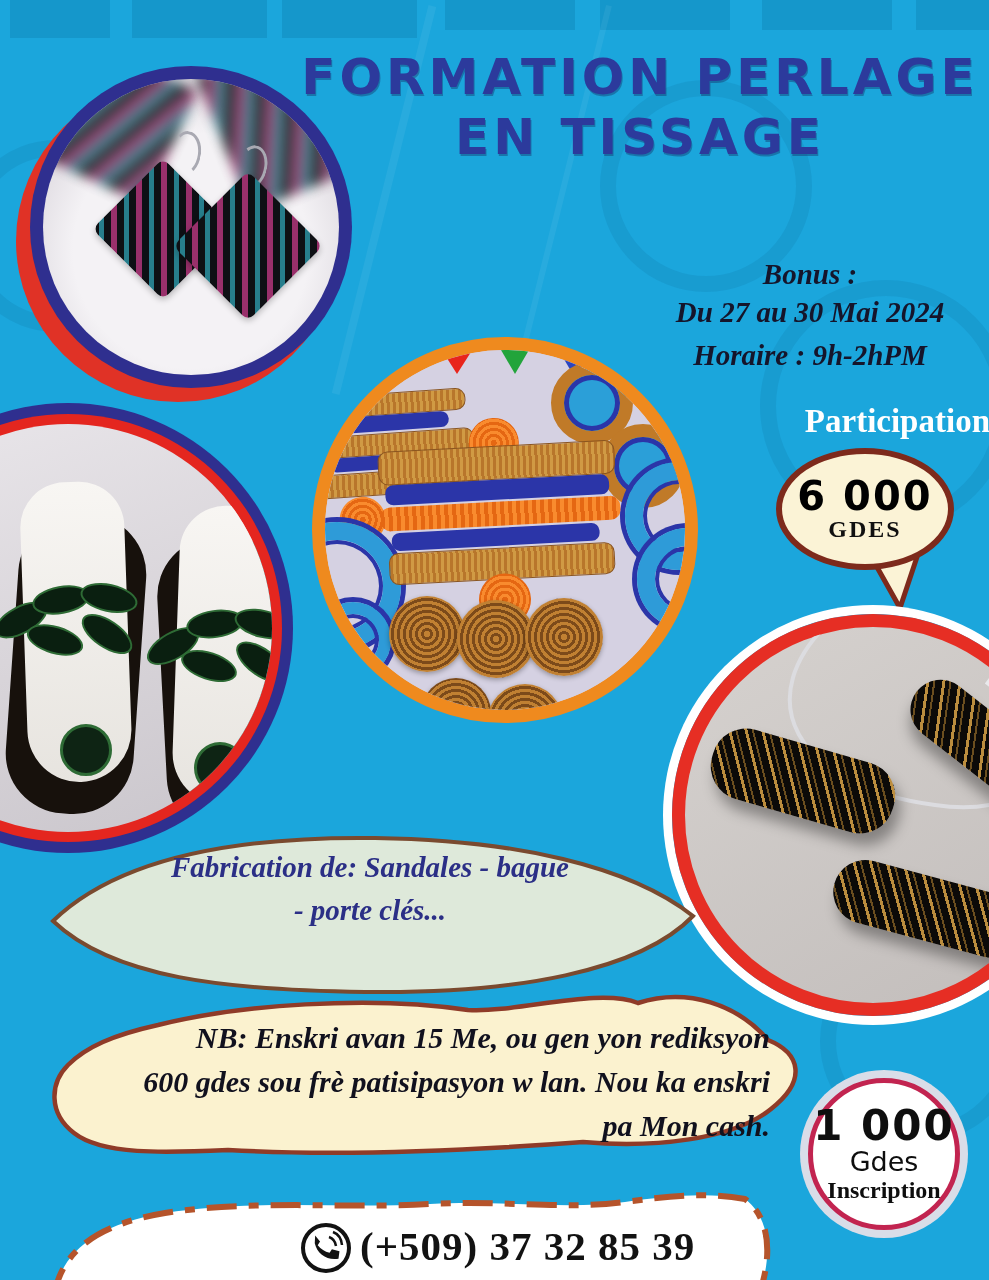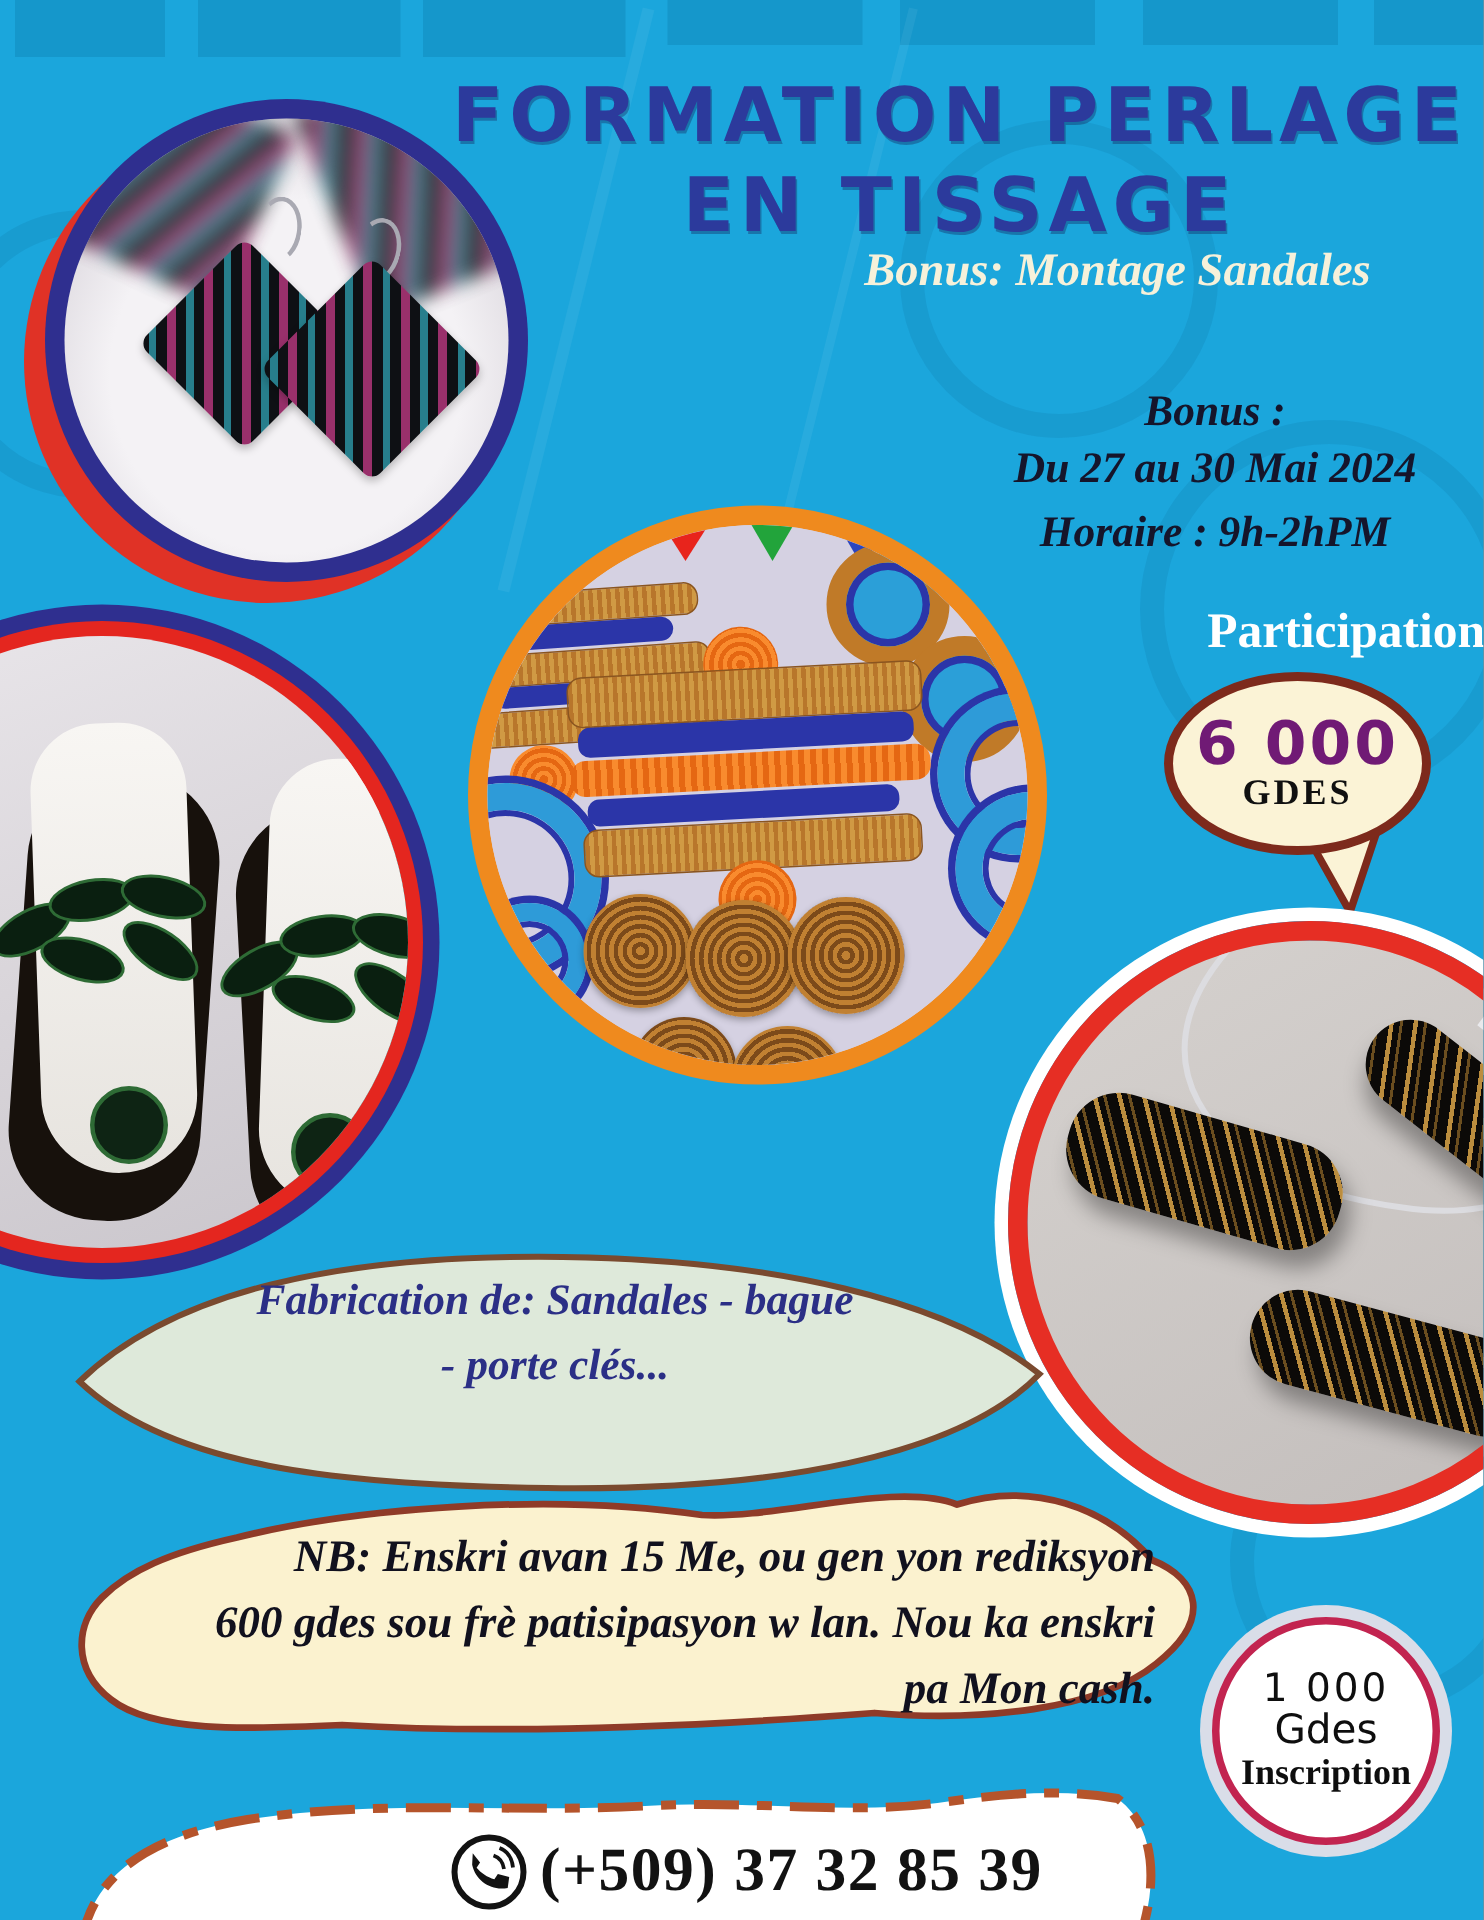--- a/index.html
+++ b/index.html
@@ -21,21 +21,21 @@
   .dateblock{position:absolute;left:630px;top:255px;width:360px;text-align:center;
              color:#15152B;font-weight:bold;font-style:italic;font-size:29px;line-height:38px;}
   .dateblock .sched{margin-top:5px;}
   .participation{position:absolute;left:740px;top:403px;width:250px;text-align:right;
                  color:#FFFFFF;font-weight:bold;font-size:33px;}
   
   .bubble{position:absolute;left:776px;top:448px;width:166px;height:110px;
           background:#FBF3D6;border:6px solid #7D2A1C;border-radius:50%;
           display:flex;flex-direction:column;align-items:center;justify-content:center;}
   .bubble .amt{font-family:"DejaVu Sans",sans-serif;font-weight:800;font-size:40px;
-               color:#701a75;letter-spacing:2px;line-height:1;}
+               color:#000000;letter-spacing:2px;line-height:1;}
   .bubble .cur{font-weight:bold;font-size:24px;color:#101010;letter-spacing:2px;line-height:1.1;}
   
   .circle{border-radius:50%;position:absolute;}
   .photo{position:absolute;border-radius:50%;overflow:hidden;}
   
   .ear-red{left:16px;top:80px;width:324px;height:322px;background:#E03226;}
   .ear-navy{left:30px;top:66px;width:322px;height:322px;background:#2F2F8F;}
   .ear-photo{left:43px;top:79px;width:296px;height:296px;
              background:radial-gradient(circle at 50% 58%, #F4F2F5 0 52%, #DEDAE0 76%, #CFCAD1 100%);}
   .blurbar{position:absolute;filter:blur(6px);opacity:.85;
@@ -81,21 +81,21 @@
         box-shadow:8px 10px 14px rgba(0,0,0,.35);}
   
   .fab-text{position:absolute;left:60px;top:846px;width:620px;text-align:center;
             color:#2B2F86;font-weight:bold;font-style:italic;font-size:29px;line-height:43px;}
   .nb-text{position:absolute;left:80px;top:1016px;width:690px;text-align:right;
            color:#11111E;font-weight:bold;font-style:italic;font-size:30px;line-height:44px;}
   
   .insc{left:808px;top:1078px;width:142px;height:142px;background:#FFFFFF;
         border:5px solid #C22450;box-shadow:0 0 0 8px #D9DDE8;
         display:flex;flex-direction:column;align-items:center;justify-content:center;text-align:center;}
-  .insc .amt{font-family:"DejaVu Sans",sans-serif;font-weight:400;font-size:26px;color:#0E0E0E;
+  .insc .amt{font-family:"DejaVu Sans",sans-serif;font-weight:700;font-size:42px;color:#0E0E0E;
              letter-spacing:2px;line-height:1;}
   .insc .cur{font-family:"DejaVu Sans",sans-serif;font-size:27px;color:#0E0E0E;line-height:1.1;}
   .insc .lab{font-weight:bold;font-size:24px;color:#0E0E0E;line-height:1.1;}
   
   .phone-num{position:absolute;left:360px;top:1222px;font-weight:bold;font-size:41px;
              color:#121212;letter-spacing:1px;}
 </style>
 </head>
 <body>
 
@@ -112,21 +112,20 @@
     <div class="wm" style="left:600px;top:80px;width:180px;height:180px;"></div>
     <div class="wm" style="left:760px;top:280px;width:220px;height:220px;"></div>
     <div class="wm" style="left:-40px;top:140px;width:160px;height:160px;"></div>
     <div class="wm" style="left:820px;top:940px;width:170px;height:170px;"></div>
     <div class="streak" style="left:380px;top:0;width:8px;height:400px;transform:rotate(14deg);"></div>
     <div class="streak" style="left:560px;top:0;width:6px;height:380px;transform:rotate(14deg);"></div>
   </div>
 
   <div class="title t1">FORMATION PERLAGE</div>
   <div class="title t2">EN TISSAGE</div>
-  <div class="bonus">Bonus: Montage Sandales</div>
 
   <div class="dateblock">
     <div>Bonus :</div>
     <div>Du 27 au 30 Mai  2024</div>
     <div class="sched">Horaire : 9h-2hPM</div>
   </div>
 
   <div class="participation">Participation</div>
 
   <div class="circle ear-red"></div>

